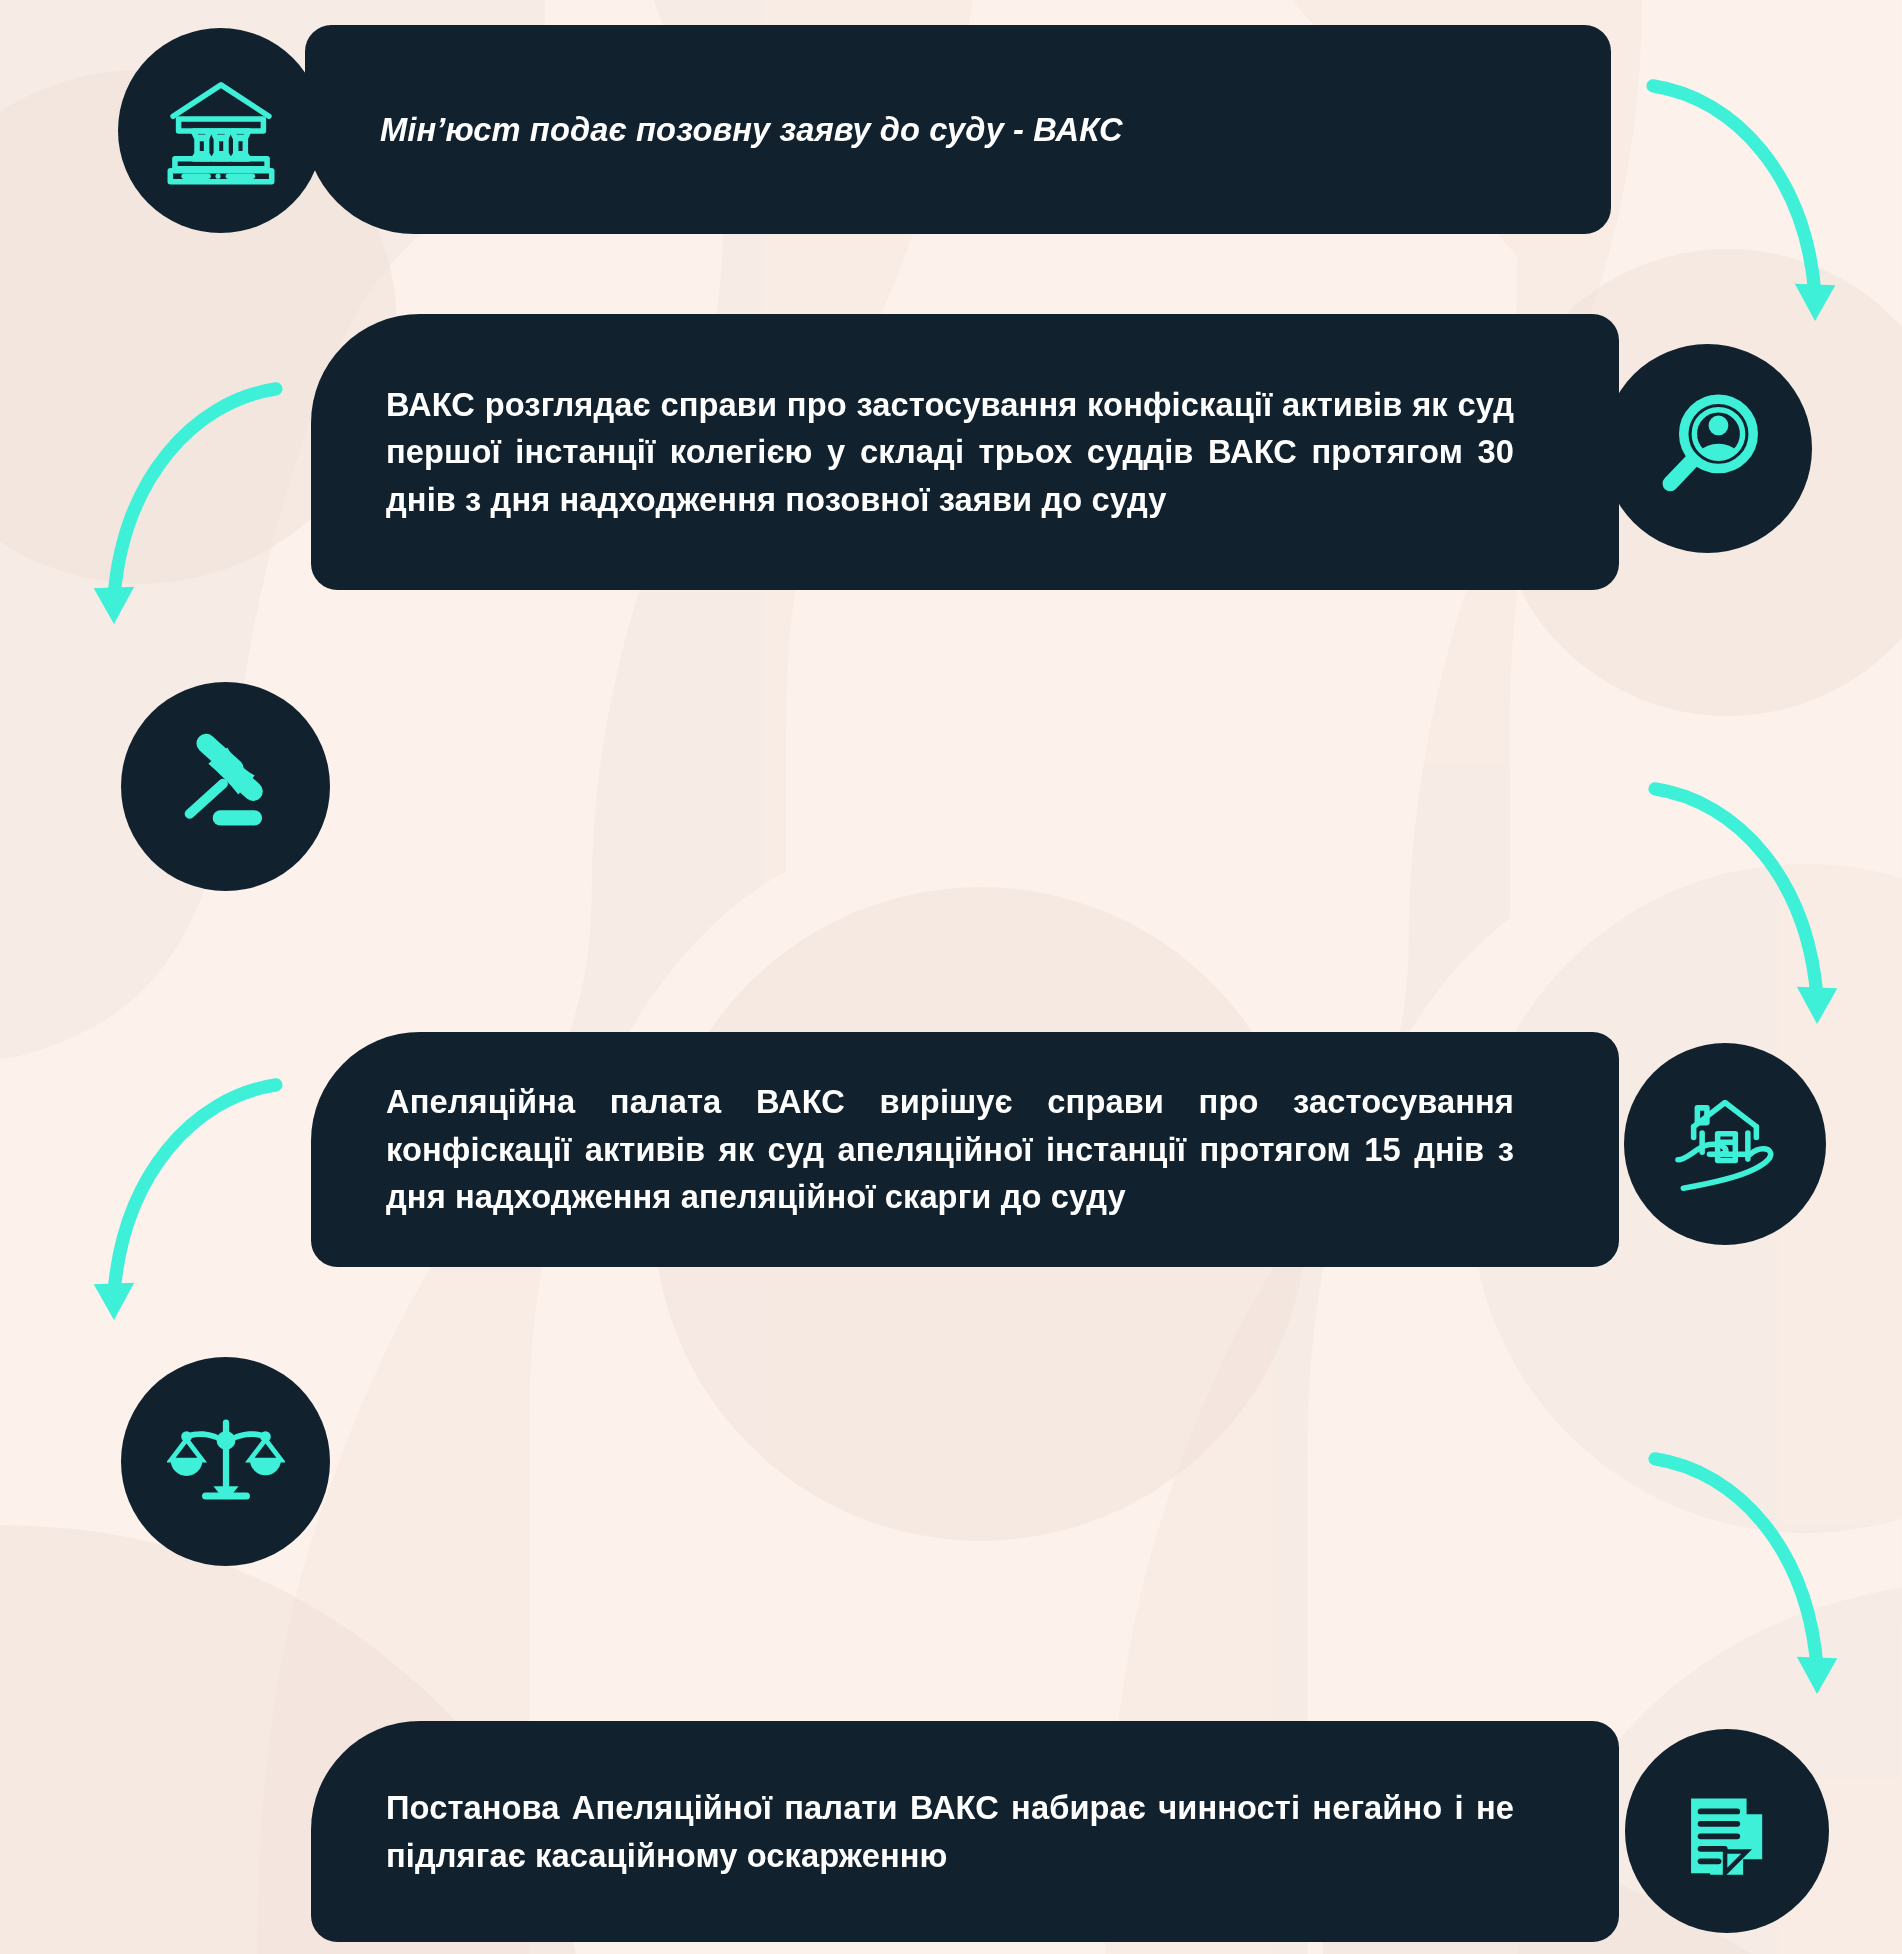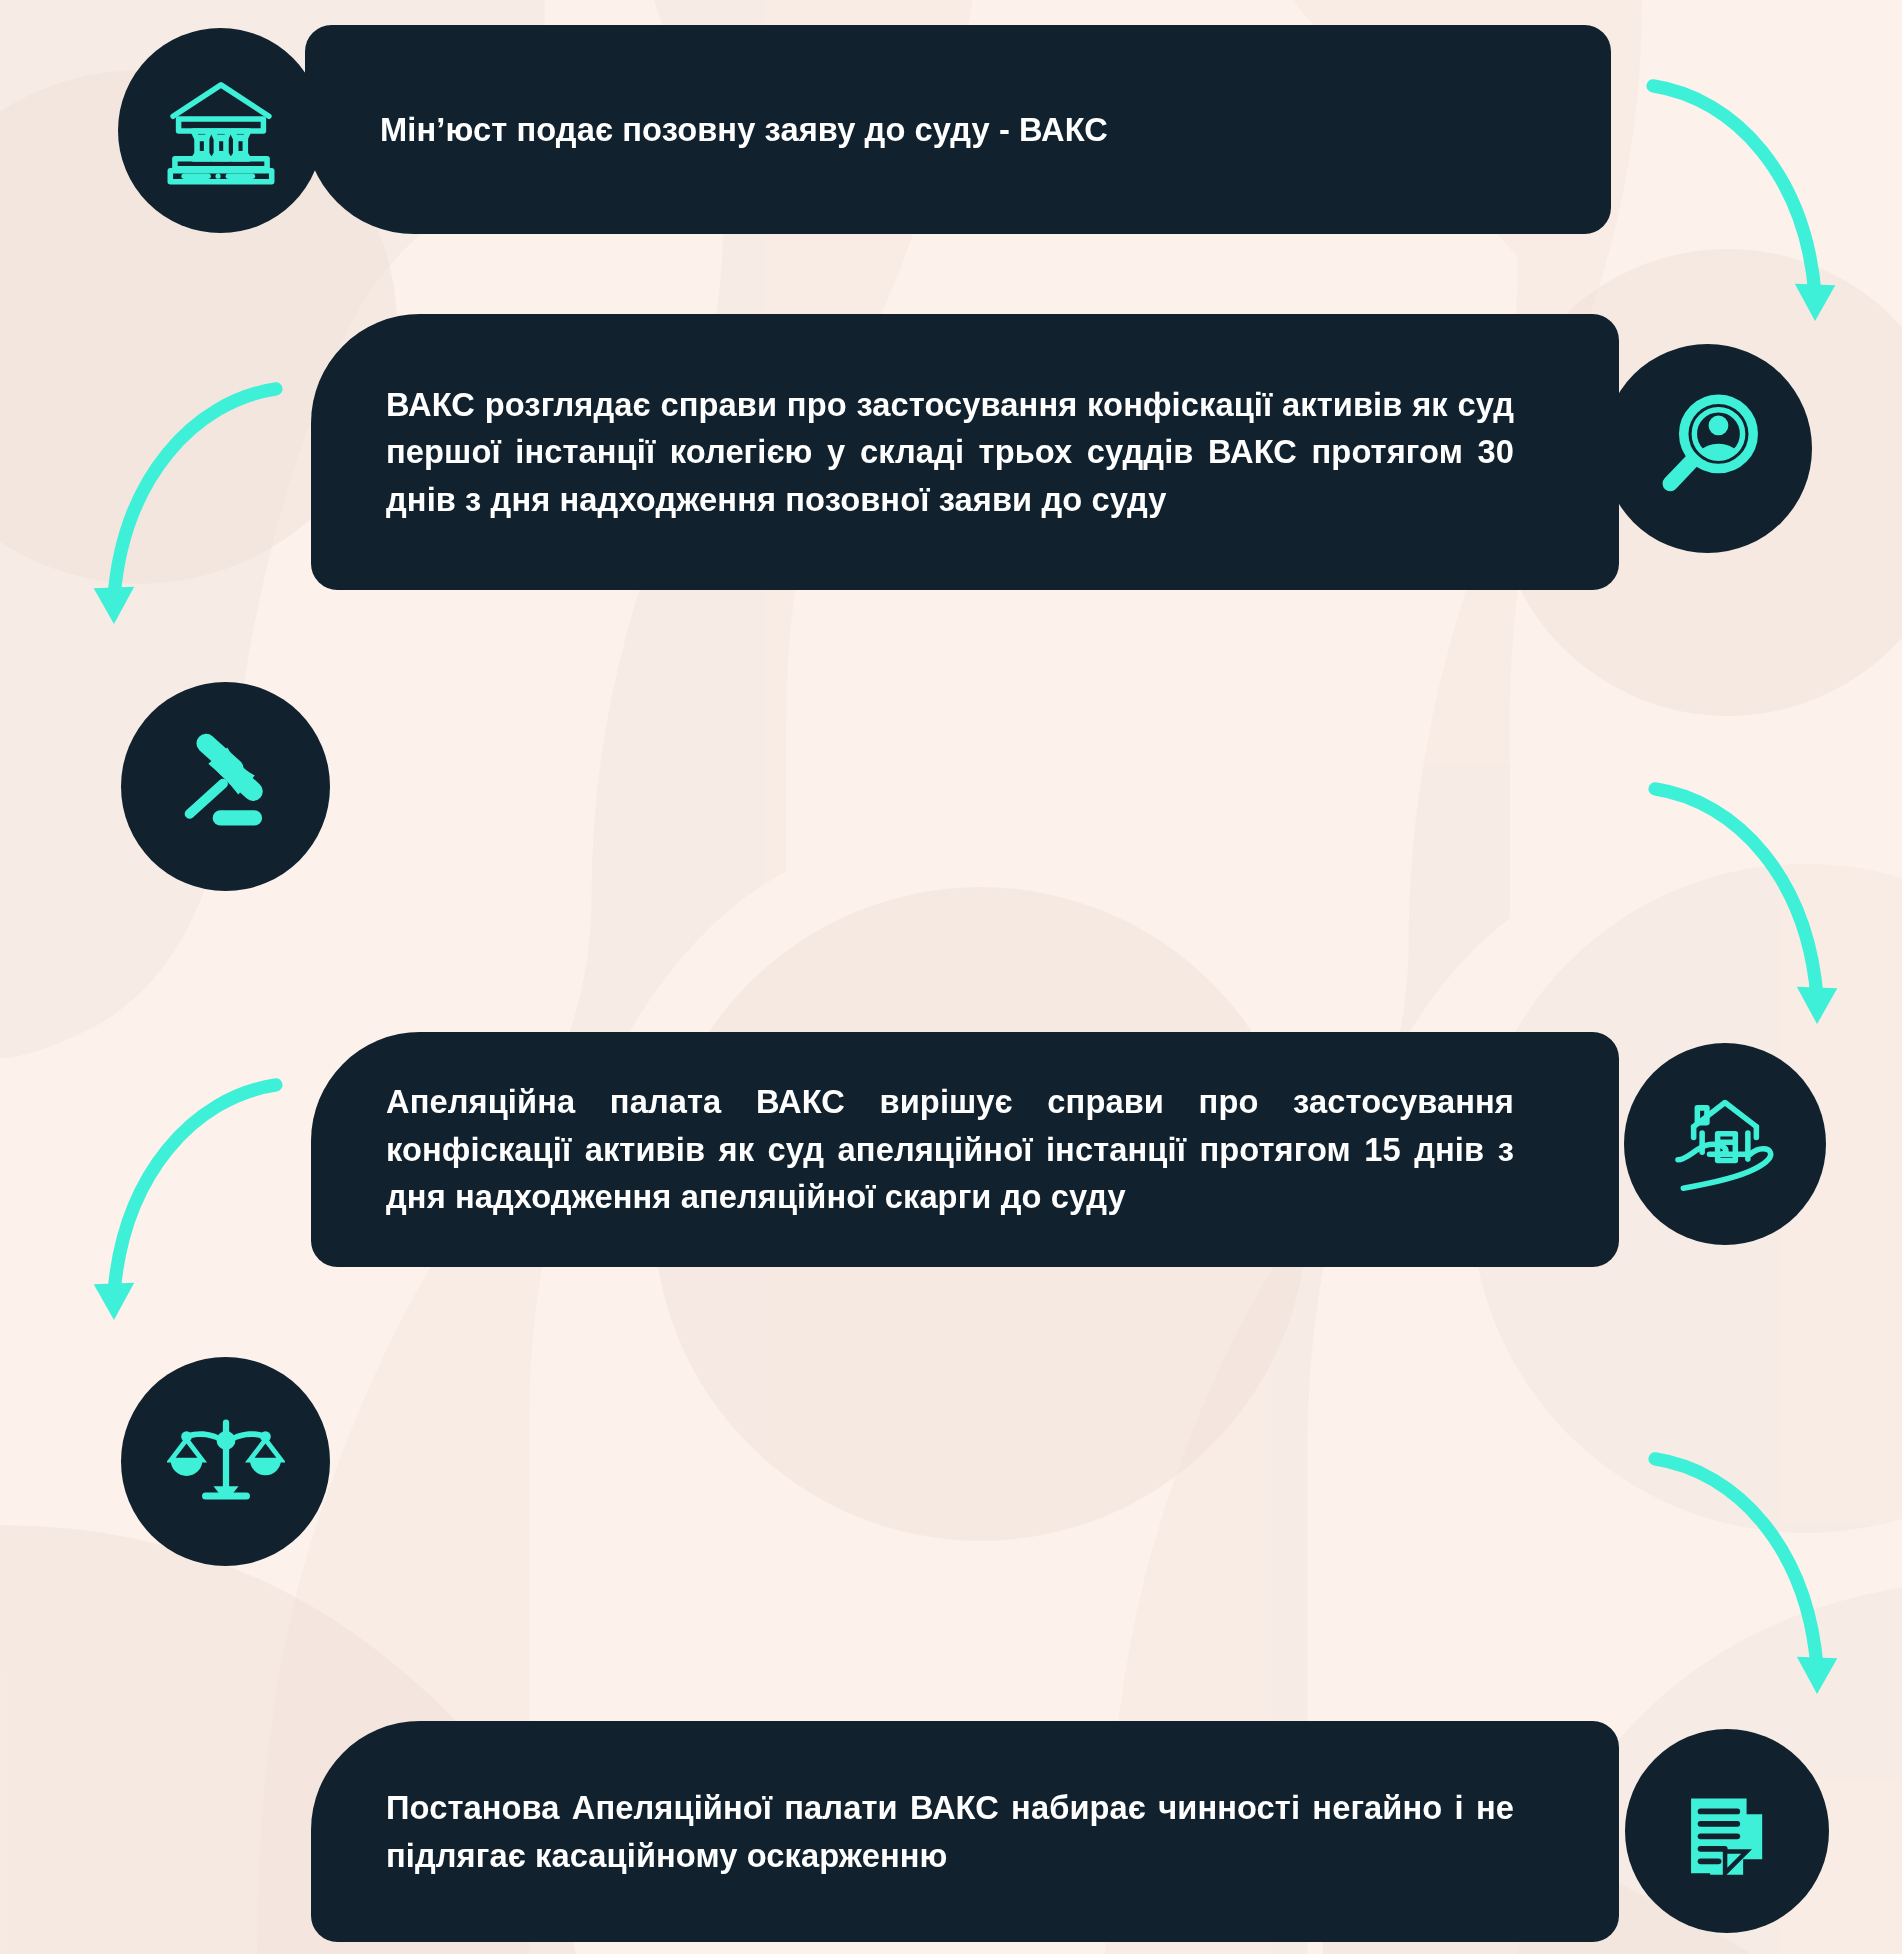--- a/index.html
+++ b/index.html
@@ -19,20 +19,21 @@
     position:absolute;
     background:#11222e;
     box-sizing:border-box;
     display:flex;
     align-items:center;
     z-index:3;
   }
   
   .card.left-icon{
     border-radius:26.5px 26.5px 26.5px 109px;
+    font-style:italic;
   }
   
   .card.right-icon{
     border-radius:109px 26.5px 26.5px 26.5px;
   }
 
   .card-text{
     color:#ffffff;
     font-weight:bold;
     font-size:34px;

